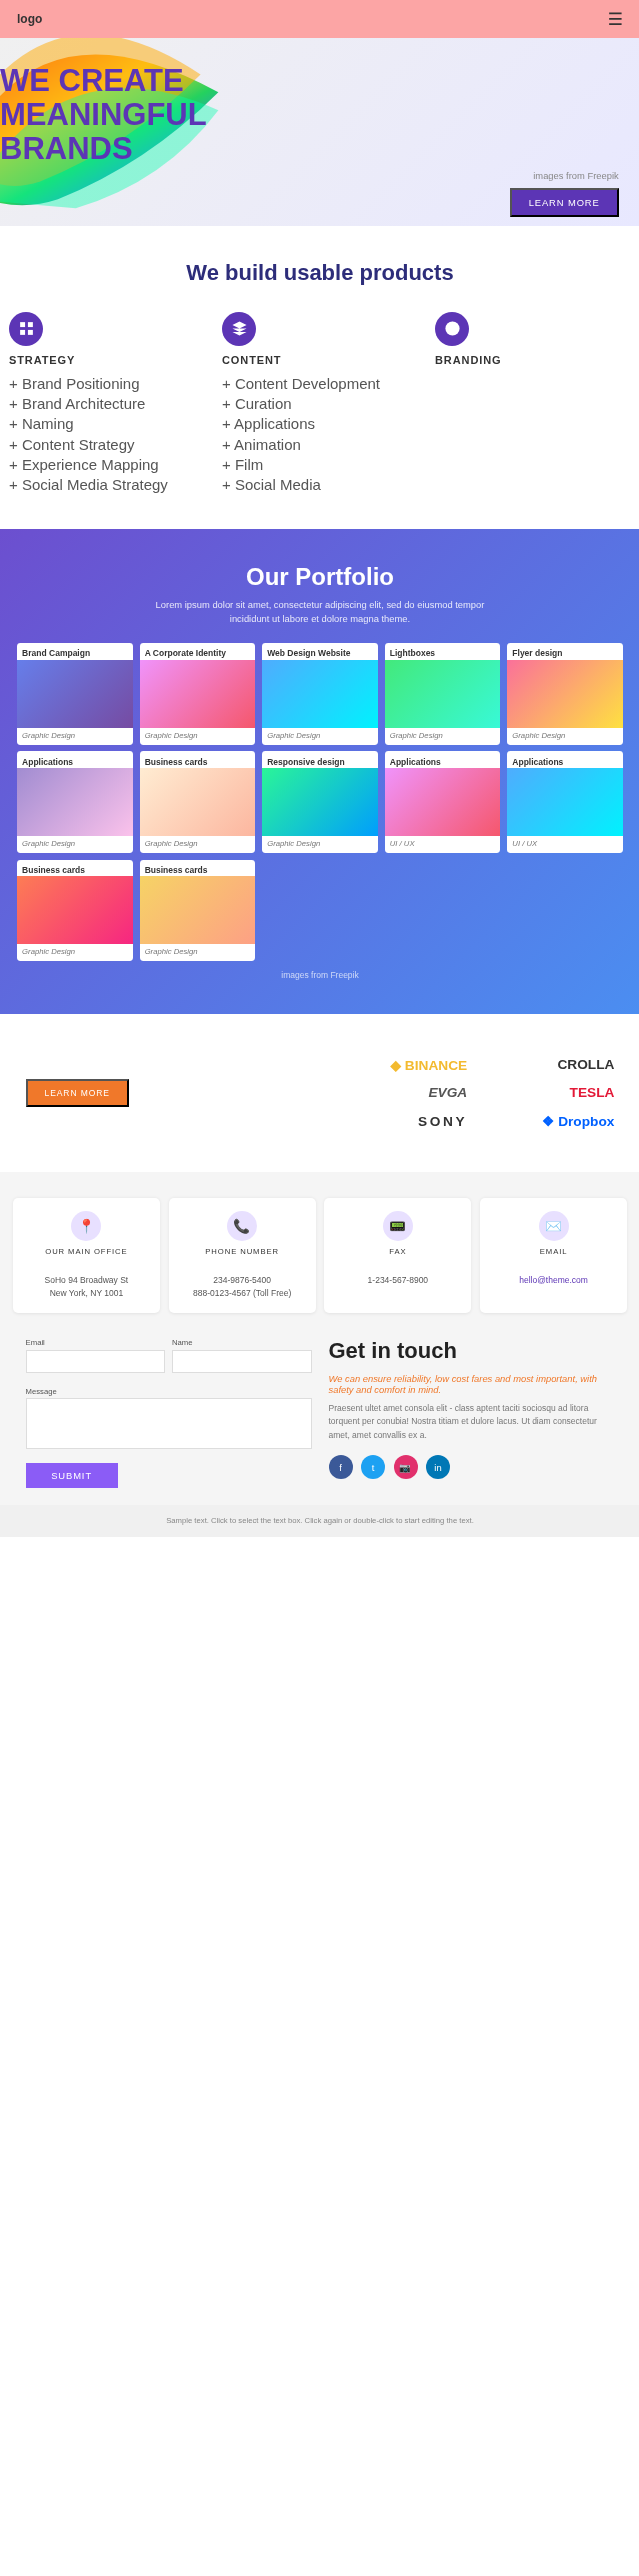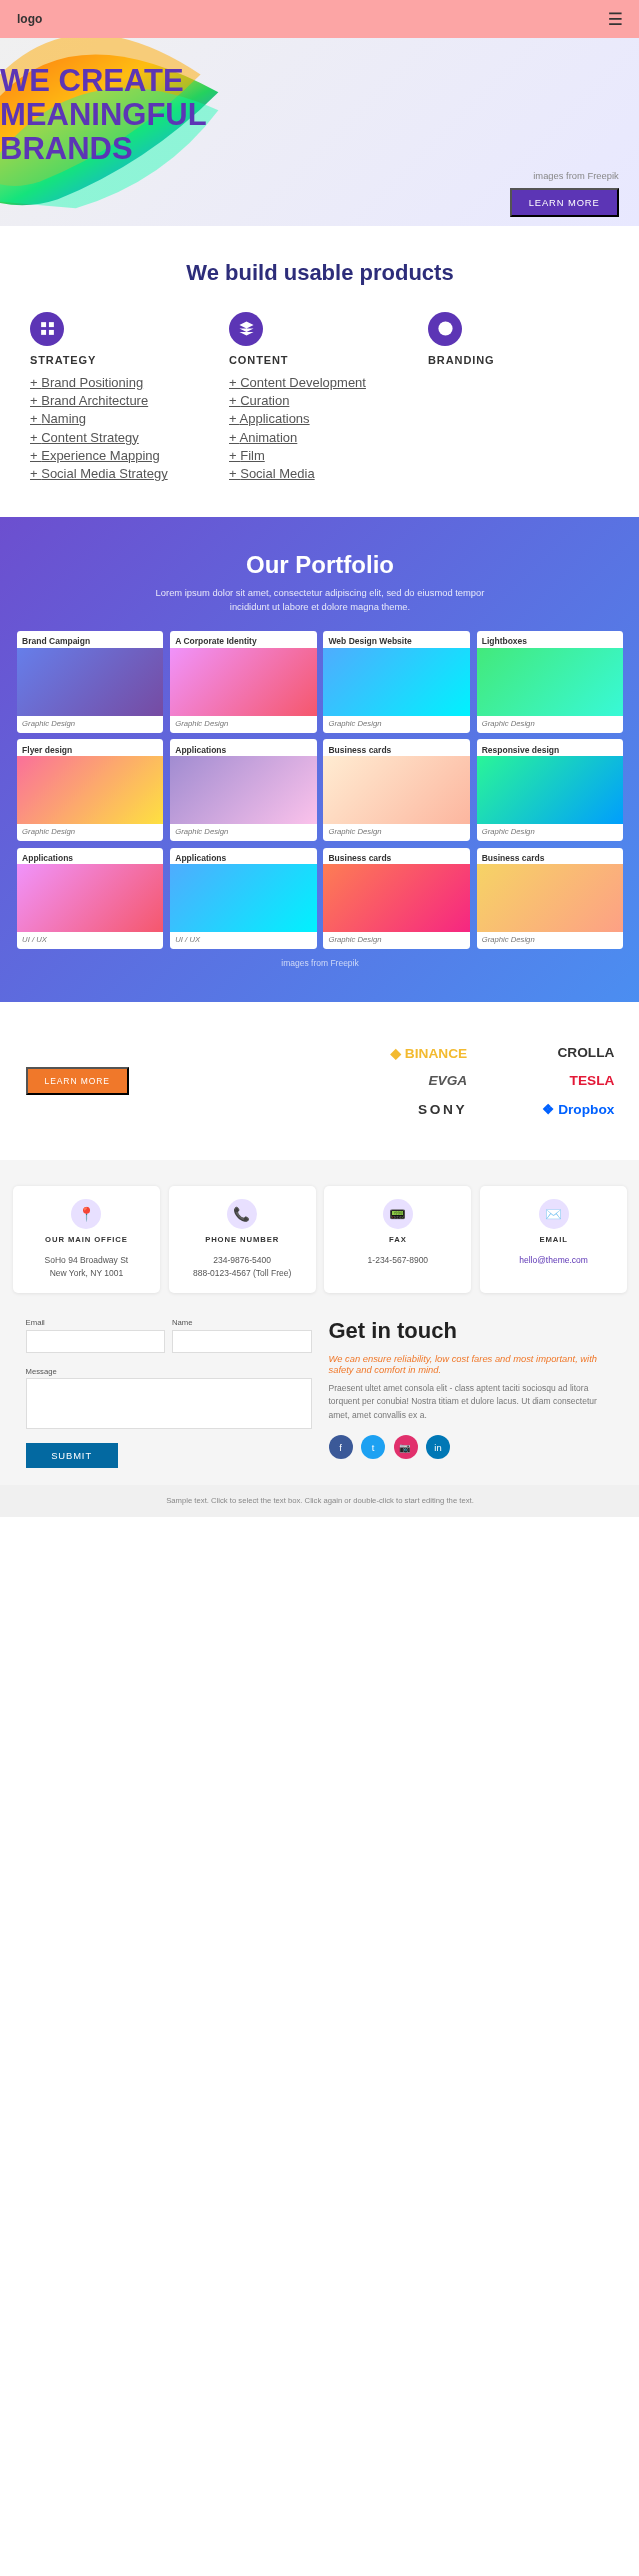--- a/index.html
+++ b/index.html
@@ -13,36 +13,36 @@
     
     .hero { position: relative; background: linear-gradient(135deg, #f0f0f0 0%, #e8e8ff 100%); min-height: 188px; overflow: hidden; }
     .hero-rainbow { position: absolute; top: -17px; left: -34px; width: 273px; height: 205px; }
     .hero-rainbow svg { width: 100%; height: 100%; }
     .hero-text { position: relative; z-index: 2; text-align: right; padding: 25.6px 21.3px 8.5px 0; }
     .hero-title { font-size: 31px; font-weight: 900; color: #5c35b5; line-height: 1.1; text-align: left; }
     .hero-subtitle { font-size: 9.4px; color: #888; text-align: right; margin-top: 4.3px; }
     .hero-btn { display: inline-block; background: #5c35b5; color: #fff; padding: 6.8px 17px; font-size: 9.4px; letter-spacing: 0.9px; margin-top: 6.8px; cursor: pointer; }
 
     
-    .products-section { padding: 34px 30px; text-align: center; }
+    .products-section { padding: 34px 9px; text-align: center; }
     .section-title { font-size: 22px; font-weight: 700; color: #2d2d7a; margin-bottom: 25.6px; }
     .products-grid { display: grid; grid-template-columns: 1fr 1fr 1fr; gap: 17px; text-align: left; }
     .product-col { }
     .product-icon { width: 34px; height: 34px; background: #5c35b5; border-radius: 50%; display: flex; align-items: center; justify-content: center; margin-bottom: 8.5px; }
     .product-icon svg { fill: white; width: 17px; height: 17px; }
     .product-col-title { font-weight: 700; font-size: 11px; letter-spacing: 0.9px; color: #333; margin-bottom: 6.8px; }
     .product-list { list-style: none; }
-    .product-list li { font-size: 13px; color: #555; padding: 1.7px 0; text-decoration: underline; }
+    .product-list li { font-size: 15px; color: #555; padding: 1.7px 0; }
     .product-list li::before { content: "+ "; color: #555; }
 
     
     .portfolio-section { background: linear-gradient(135deg, #6c4fcf 0%, #4b8ef1 100%); padding: 34px 17px; }
     .portfolio-title { text-align: center; font-size: 24px; font-weight: 700; color: #fff; margin-bottom: 6.8px; }
     .portfolio-desc { text-align: center; font-size: 9.4px; color: rgba(255,255,255,0.85); margin-bottom: 17px; max-width: 341px; margin-left: auto; margin-right: auto; line-height: 1.5; }
-    .portfolio-grid { display: grid; grid-template-columns: repeat(4, 1fr); gap: 6.8px; }
+    .portfolio-grid { display: grid; grid-template-columns: repeat(5, 1fr); gap: 6.8px; }
     .portfolio-card { background: #fff; border-radius: 3.4px; overflow: hidden; }
     .portfolio-card-title { font-size: 8.5px; font-weight: 600; color: #333; padding: 5.1px 5.1px 1.7px; }
     .portfolio-card-img-placeholder { width: 100%; height: 68px; display: flex; align-items: center; justify-content: center; font-size: 7.7px; color: #fff; }
     .portfolio-card-category { font-size: 7.7px; color: #777; padding: 2.6px 5.1px 5.1px; font-style: italic; }
     .portfolio-freepik { text-align: center; margin-top: 8.5px; font-size: 8.5px; color: rgba(255,255,255,0.7); }
 
     
     .brands-section { padding: 43px 25.6px; display: grid; grid-template-columns: 1fr 1fr; gap: 25.6px; align-items: center; }
     .brands-left { }
     .brands-heading { font-size: 19px; font-weight: 700; color: #222; line-height: 1.4; margin-bottom: 12.8px; }
@@ -51,33 +51,33 @@
     .brand-logo { text-align: right; font-size: 13.7px; font-weight: 700; color: #333; }
     .brand-logo.binance { color: #f3ba2f; }
     .brand-logo.tesla { color: #e31937; }
     .brand-logo.dropbox { color: #0061ff; }
 
     
     .contact-info-section { background: #f5f5f5; padding: 25.6px 12.8px 0; }
     .contact-info-grid { display: grid; grid-template-columns: repeat(4, 1fr); gap: 8.5px; margin-bottom: 25.6px; }
     .contact-card { background: #fff; border-radius: 5.1px; padding: 12.8px 8.5px; text-align: center; box-shadow: 0 0.9px 3.4px rgba(0,0,0,0.08); }
     .contact-card-icon { width: 30px; height: 30px; margin: 0 auto 6.8px; background: #e8e0ff; border-radius: 50%; display: flex; align-items: center; justify-content: center; color: #5c35b5; font-size: 13.7px; }
-    .contact-card-label { font-size: 7.7px; font-weight: 700; letter-spacing: 0.9px; color: #333; margin-bottom: 10px; }
+    .contact-card-label { font-size: 7.7px; font-weight: 400; letter-spacing: 0.9px; color: #333; margin-bottom: 18px; }
     .contact-card-value { font-size: 8.5px; color: #555; line-height: 1.5; }
     .contact-card-value a { color: #5c35b5; text-decoration: none; }
 
     
     .get-in-touch { display: grid; grid-template-columns: 1fr 1fr; gap: 17px; padding: 0 12.8px 17px; background: #f5f5f5; }
     .form-section { }
     .form-row { display: grid; grid-template-columns: 1fr 1fr; gap: 6.8px; margin-bottom: 6.8px; }
     .form-group { margin-bottom: 6.8px; }
     .form-label { font-size: 7.7px; color: #555; display: block; margin-bottom: 2.6px; }
     .form-input { width: 100%; border: 0.9px solid #ddd; padding: 5.1px 6.8px; font-size: 9.4px; outline: none; background: #fff; }
     .form-textarea { width: 100%; border: 0.9px solid #ddd; padding: 5.1px 6.8px; font-size: 9.4px; outline: none; height: 51px; resize: none; background: #fff; }
-    .submit-btn { background: #0369a1; color: #fff; border: none; padding: 6.8px 25.6px; font-size: 9.4px; letter-spacing: 0.9px; cursor: pointer; margin-top: 4.3px; }
+    .submit-btn { background: #8b5cf6; color: #fff; border: none; padding: 6.8px 25.6px; font-size: 9.4px; letter-spacing: 0.9px; cursor: pointer; margin-top: 4.3px; }
     .touch-right { }
     .touch-title { font-size: 22px; font-weight: 700; color: #222; margin-bottom: 8.5px; }
     .touch-desc { font-size: 9.4px; color: #f0782a; margin-bottom: 6.8px; font-style: italic; }
     .touch-body { font-size: 8.5px; color: #777; line-height: 1.6; margin-bottom: 12.8px; }
     .social-icons { display: flex; gap: 8.5px; }
     .social-icon { width: 24px; height: 24px; background: #333; border-radius: 50%; display: flex; align-items: center; justify-content: center; color: #fff; font-size: 9.4px; cursor: pointer; }
 
     
     .footer { background: #f0f0f0; padding: 10.2px 17px; text-align: center; }
     .footer-text { font-size: 7.7px; color: #888; line-height: 1.5; }

